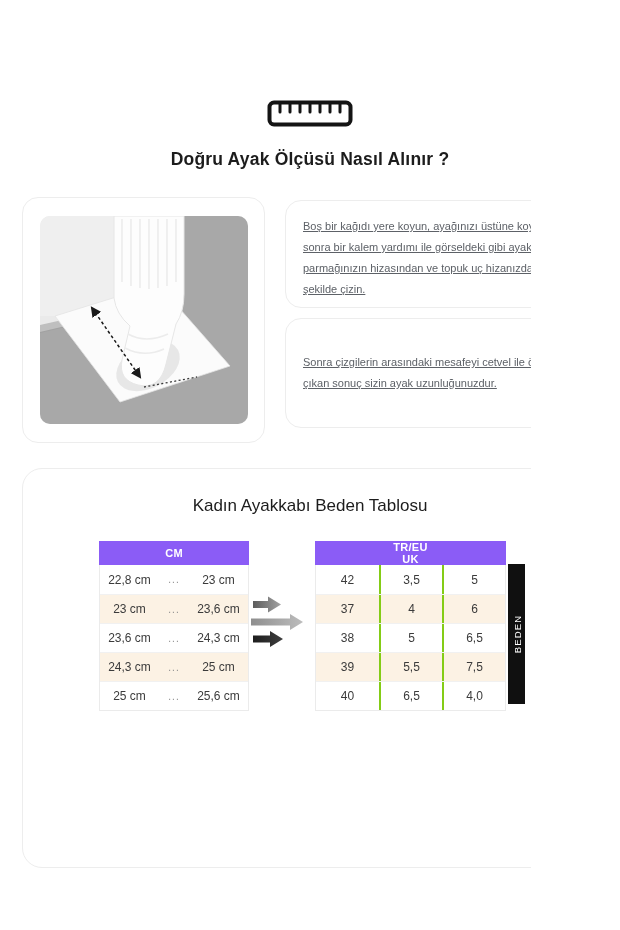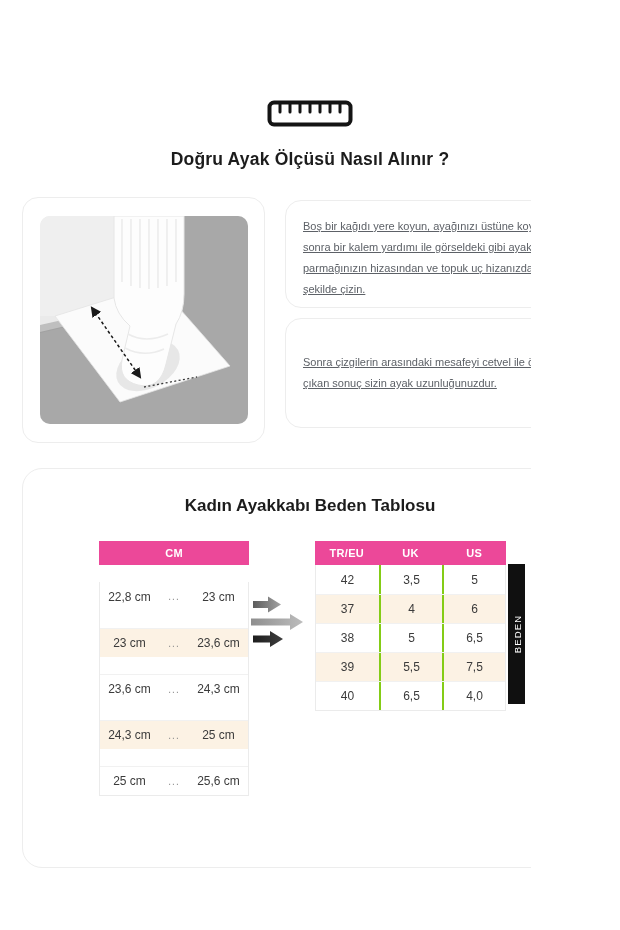--- a/index.html
+++ b/index.html
@@ -29,41 +29,41 @@
   }
   .txt-card2 .body-text { padding:0 17px; }
 
   
   .table-card {
     position:absolute; left:22px; top:468px; width:576px; height:400px;
     border:1px solid #ededed; border-radius:20px; background:#fff;
   }
   .table-title {
     position:absolute; top:27px; left:0; width:100%; text-align:center;
-    font-size:17px; font-weight:bold; color:#1c1c1c;
+    font-size:17px; font-weight:normal; color:#1c1c1c;
   }
 
   .thead {
-    background:#ec4899; color:#ffffff; height:24px; display:grid;
+    background:#8b5cf6; color:#ffffff; height:24px; display:grid;
     align-items:center; text-align:center; font-size:11px; font-weight:bold;
     letter-spacing:.3px;
   }
   .tbody { border:1px solid #ebebeb; border-top:none; background:#fff; }
   .t-row { display:grid; height:29px; align-items:center; text-align:center;
     border-top:1px solid #f1f1f1; font-size:12px; color:#3b3b3b; }
   .t-row:first-child { border-top:none; }
   .t-row.stripe { background:#fcf2e4; }
 
   .cm-table { position:absolute; left:76px; top:72px; width:150px; }
   .cm-table .thead { grid-template-columns:1fr; }
-  .cm-table .t-row { grid-template-columns:1fr 30px 1fr;margin-top:17px; }
+  .cm-table .t-row { grid-template-columns:1fr 30px 1fr; }
   .sep { font-size:10px; color:#8d8d8d; letter-spacing:1px; }
 
   .size-table { position:absolute; left:292px; top:72px; width:191px; }
-  .size-table .thead { grid-template-columns:1fr 1fr 1fr; }
+  .size-table .thead { grid-template-columns:1fr; }
   .size-table .t-row { grid-template-columns:1fr 1fr 1fr; }
   .size-table .t-row span + span { border-left:2px solid #84cc16; height:100%;
     display:flex; align-items:center; justify-content:center; }
   .size-table .t-row span { height:100%; display:flex; align-items:center; justify-content:center; }
 
   .beden-bar {
     position:absolute; left:485px; top:95px; width:17px; height:140px;
     background:#101010;
   }
   .beden-bar span {

